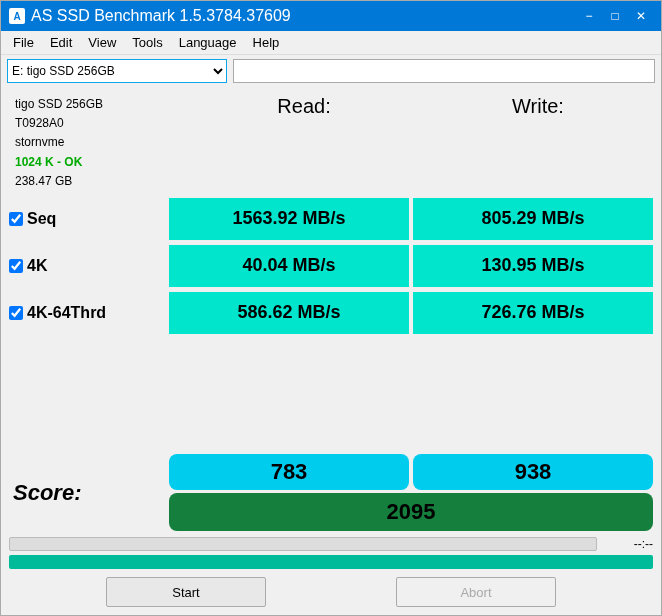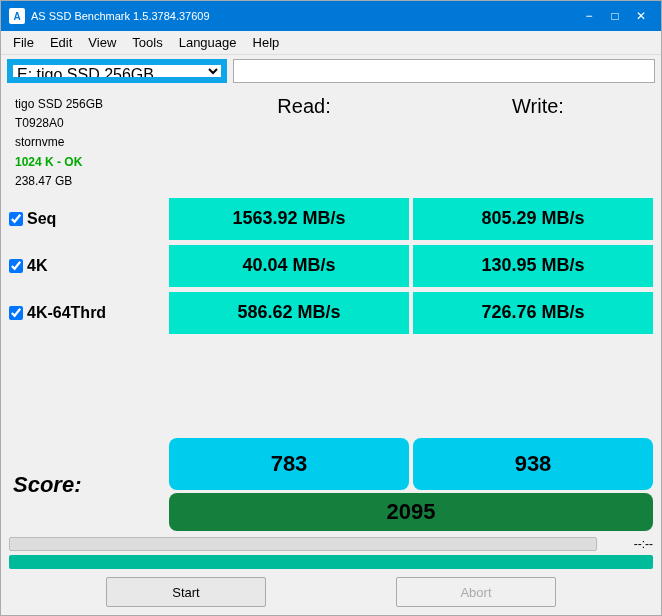--- a/index.html
+++ b/index.html
@@ -38,21 +38,21 @@
       border-radius: 2px;
       display: flex;
       align-items: center;
       justify-content: center;
       font-size: 10px;
       color: #0078d7;
       font-weight: bold;
     }
     .title-bar-text {
       flex: 1;
-      font-size: 11px;
+      font-size: 16px;
     }
     .title-bar-controls {
       display: flex;
       gap: 2px;
     }
     .title-bar-btn {
       width: 24px;
       height: 20px;
       background: transparent;
       border: none;
@@ -80,22 +80,22 @@
     .toolbar {
       display: flex;
       padding: 4px 6px;
       gap: 6px;
       align-items: center;
       flex-shrink: 0;
     }
     .toolbar select {
       flex: 0 0 220px;
       height: 24px;
-      font-size: 16px;
-      border: 6px solid #0ea5e9;
+      font-size: 12px;
+      border: 1px solid #0ea5e9;
       background: white;
     }
     .toolbar-search {
       flex: 1;
       height: 24px;
       border: 1px solid #aaa;
       background: white;
     }
     .main-content {
       display: flex;
@@ -191,21 +191,21 @@
       display: flex;
       flex-direction: column;
       gap: 3px;
     }
     .score-row {
       display: flex;
       gap: 4px;
     }
     .score-cell {
       flex: 1;
-      height: 52px;
+      height: 36px;
       border-radius: 8px;
       background: #00ccee;
       display: flex;
       align-items: center;
       justify-content: center;
       font-size: 22px;
       font-weight: bold;
       color: black;
     }
     .score-total {

